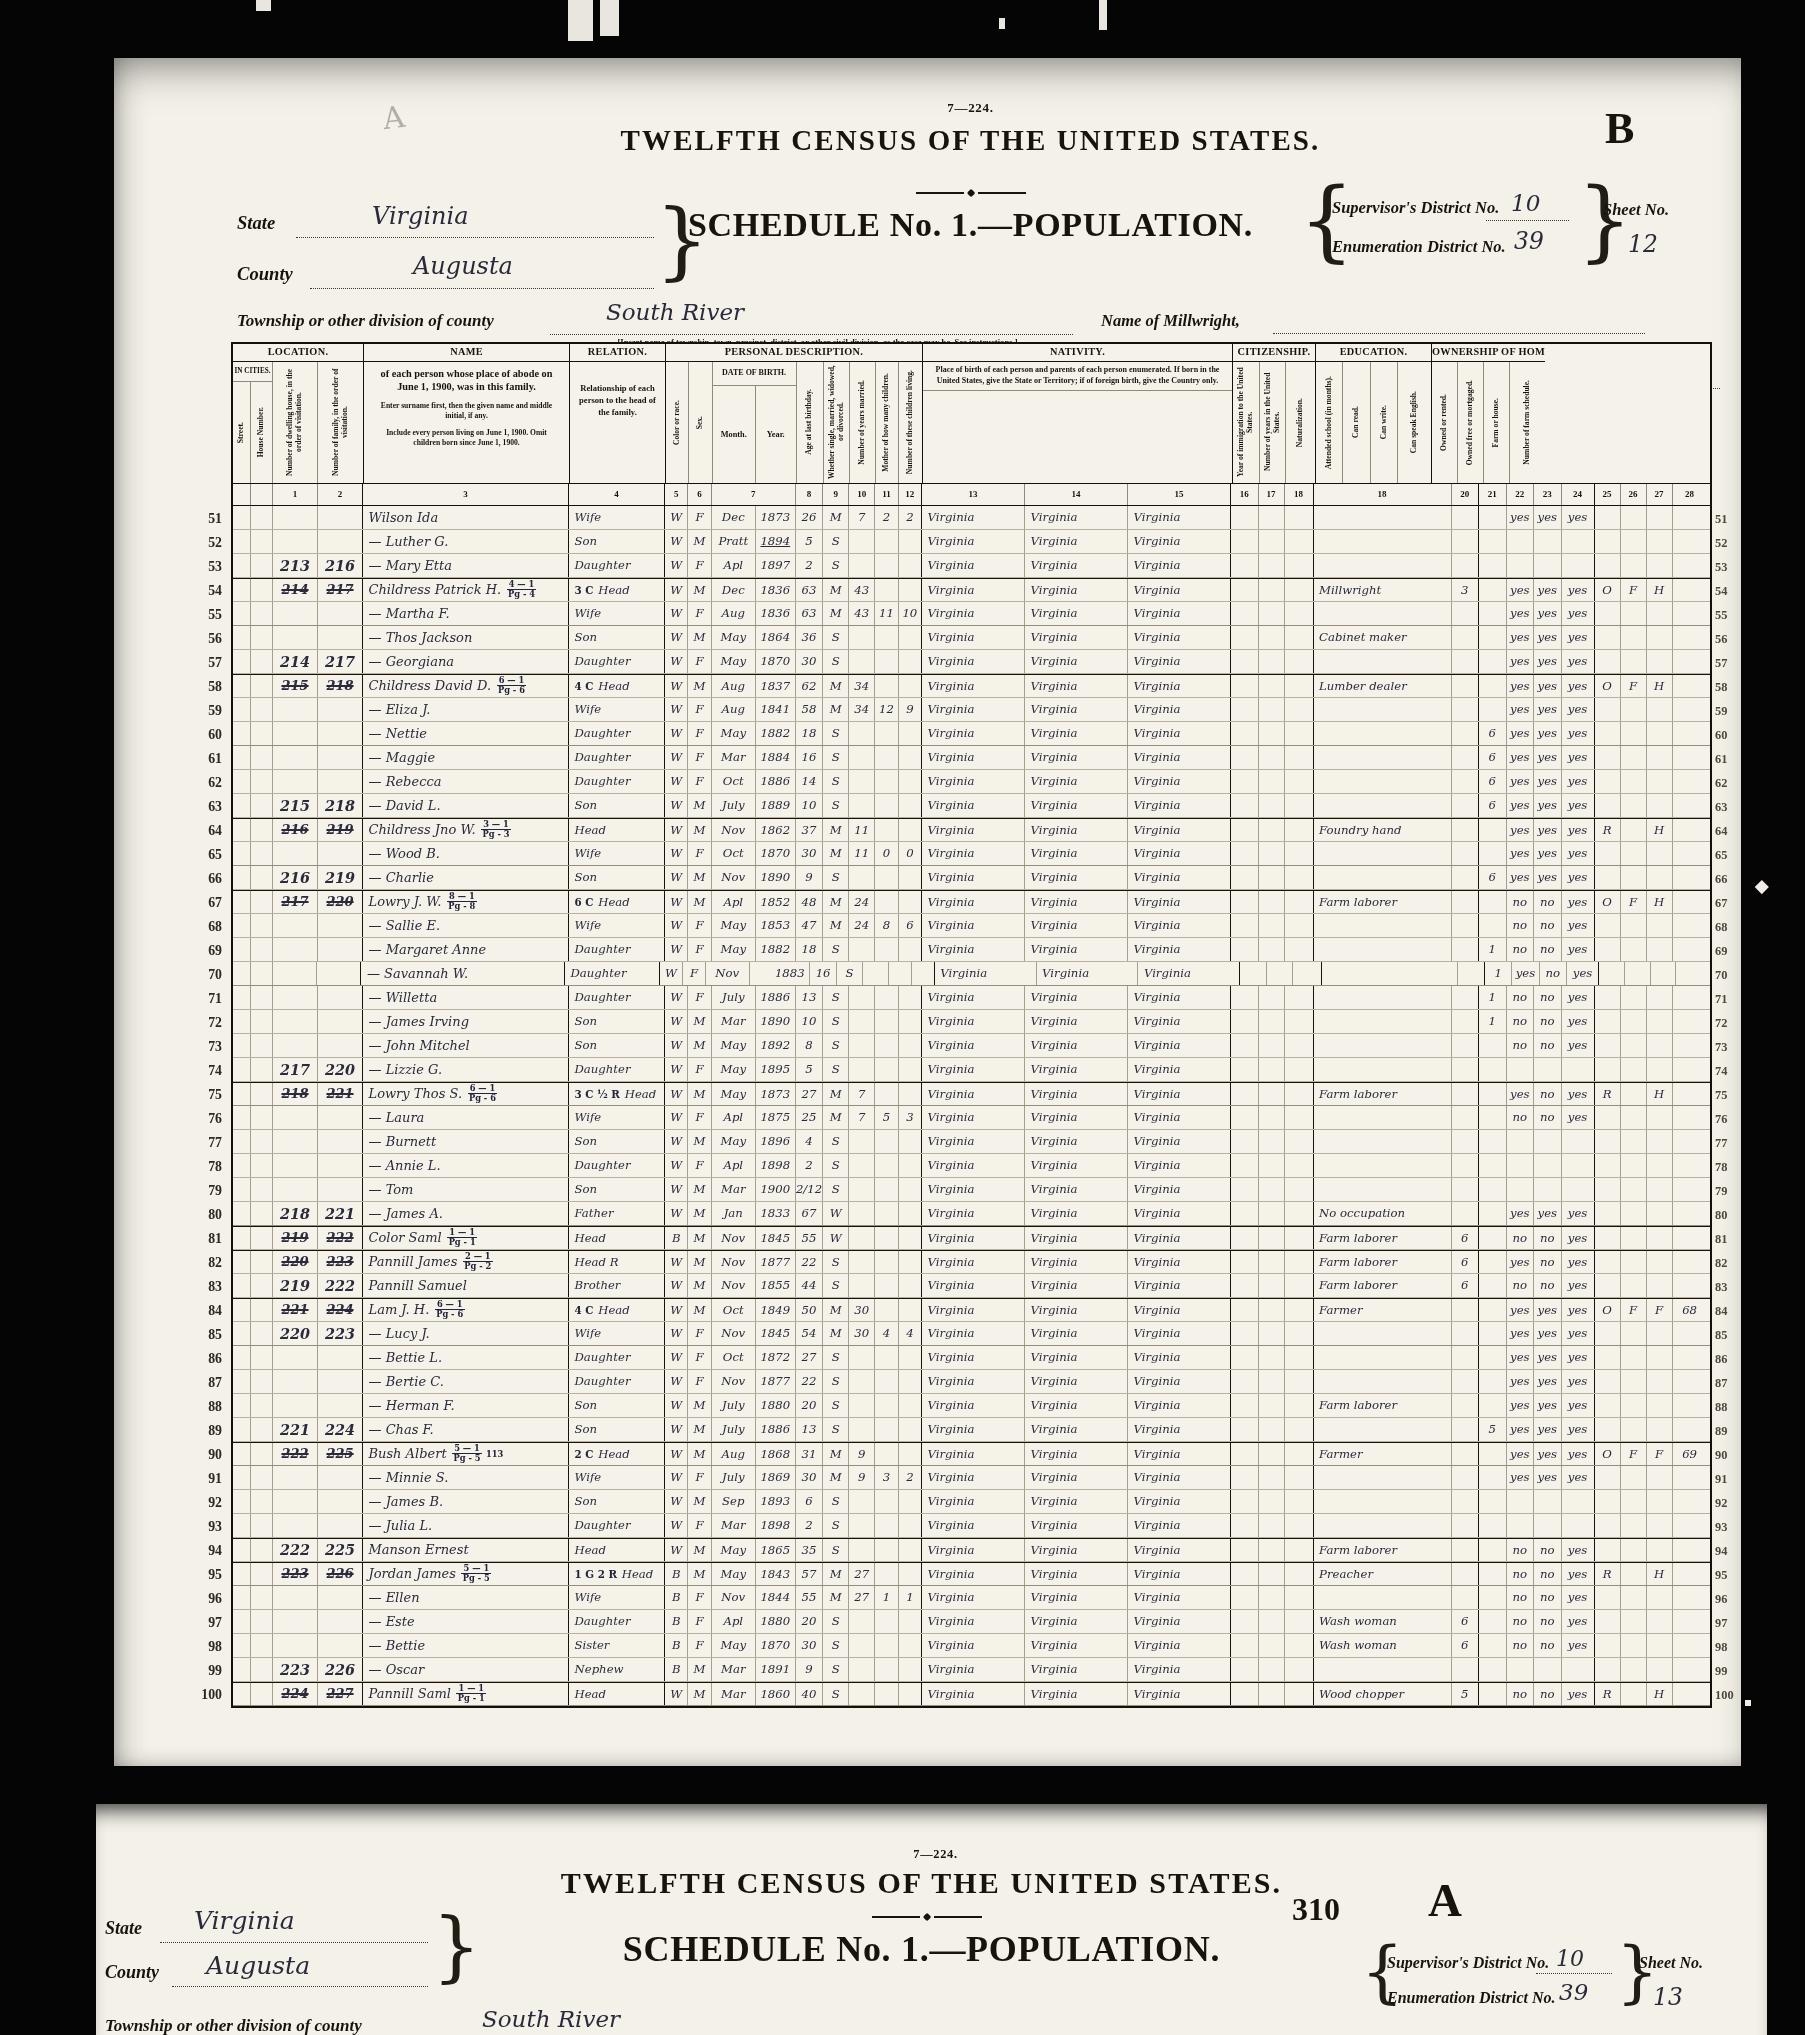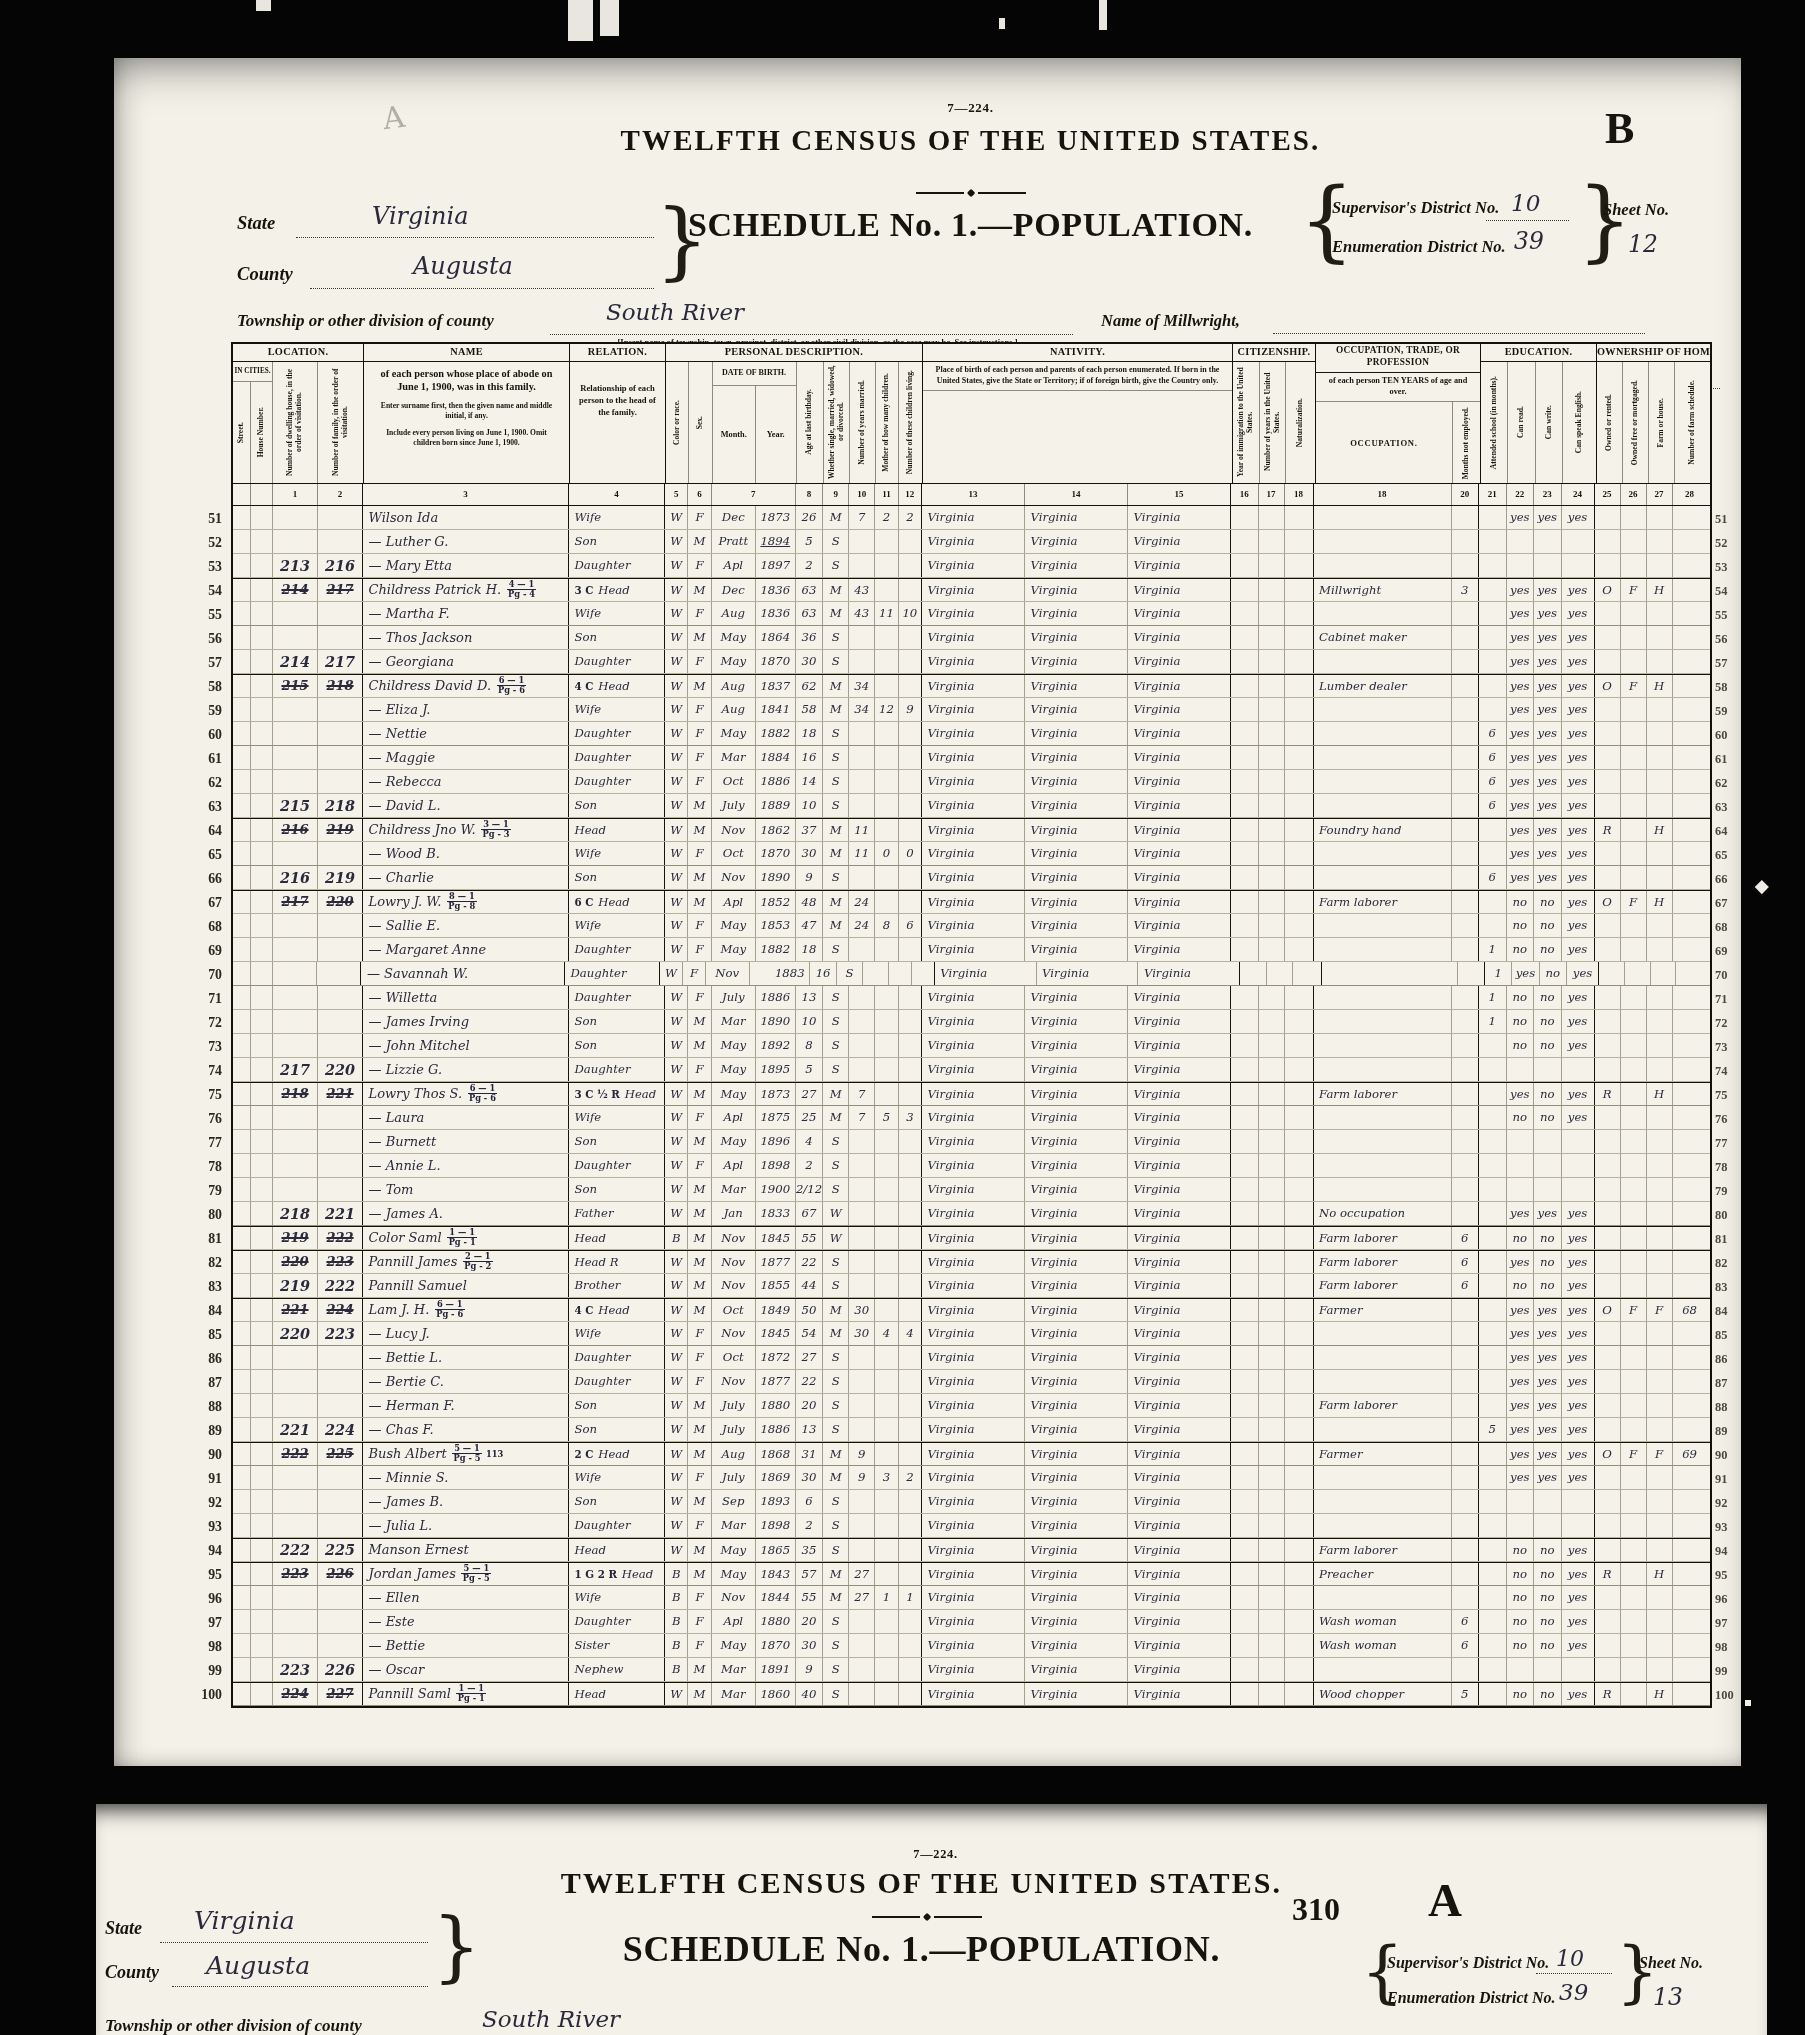--- a/index.html
+++ b/index.html
@@ -241,30 +241,20 @@
             </div>
           <div class="vcell w38">
               <span class="vt">Number of years in the United States.</span>
             </div>
           <div class="vcell w42 last">
               <span class="vt">Naturalization.</span>
             </div>
         </div>
       </div>
 
-      <div class="hgroup w240">
-        <div class="glabel two">OCCUPATION, TRADE, OR PROFESSION</div>
-        <div class="occdesc">of each person TEN YEARS of age and over.</div>
-        <div class="occcols">
-          <div class="occmain">OCCUPATION.</div>
-          <div class="vcell w40 last">
-              <span class="vt">Months not employed.</span>
-            </div>
-        </div>
-      </div>
 
       <div class="hgroup w168">
         <div class="glabel">EDUCATION.</div>
         <div class="gbody">
           <div class="vcell w40">
               <span class="vt">Attended school (in months).</span>
             </div>
           <div class="vcell w40">
               <span class="vt">Can read.</span>
             </div>

